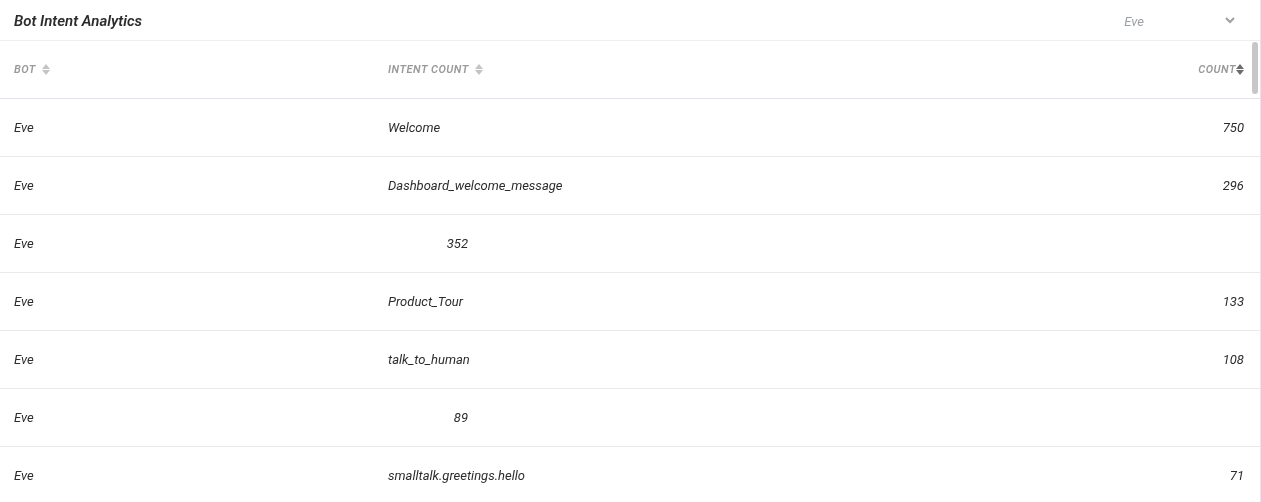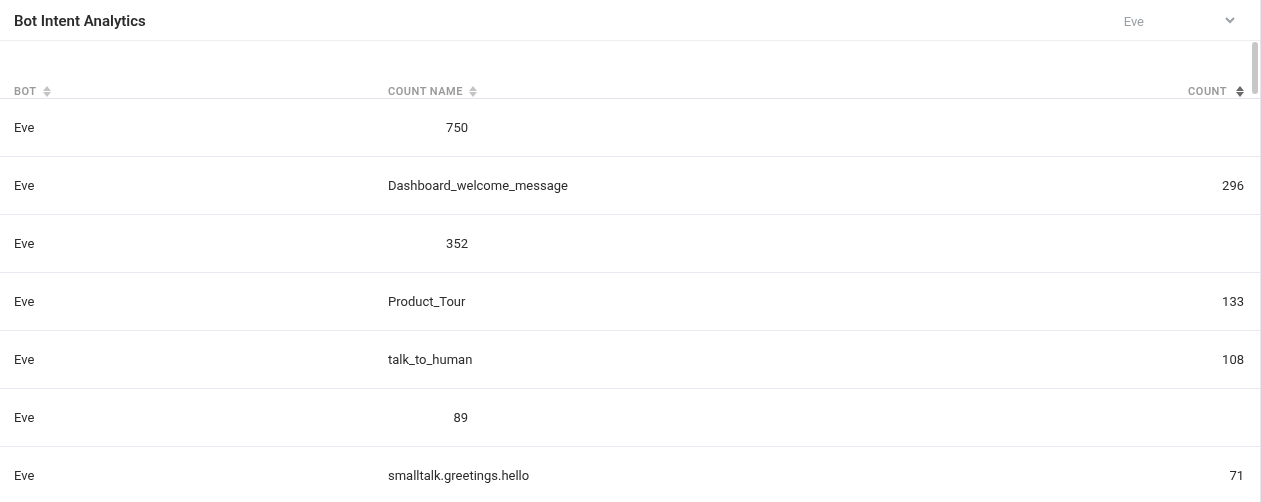--- a/index.html
+++ b/index.html
@@ -10,20 +10,21 @@
     width: 1261px;
     height: 502px;
     overflow: hidden;
     position: relative;
   }
   .panel {
     width: 1261px;
     height: 502px;
     position: relative;
     border-right: 1px solid #e5e5ef;
+    font-style: italic;
   }
   .header {
     display: flex;
     align-items: center;
     justify-content: space-between;
     padding: 12px 16px 10px 14px;
     border-bottom: 1px solid #eceef2;
   }
   .title {
     font-size: 15px;
@@ -38,32 +39,32 @@
     font-size: 13px;
     cursor: pointer;
     padding-right: 8px;
   }
   .chev {
     width: 12px; height: 12px;
     stroke: #9aa0a6; stroke-width: 2; fill: none;
   }
   .table-head {
     display: flex;
-    align-items: flex-end;
+    align-items: center;
     height: 58px;
     border-bottom: 1px solid #e3e3ef;
     padding: 0 16px 0 14px;
     color: #9a9a9a;
     font-size: 11px;
     letter-spacing: 0.5px;
     font-weight: 600;
   }
   .col-bot { flex: 0 0 374px; display: flex; align-items: center; gap: 6px; }
   .col-intent { flex: 1 1 auto; display: flex; align-items: center; gap: 6px; }
-  .col-count { flex: 0 0 80px; display: flex; align-items: center; justify-content: flex-end; gap: 9px; }
+  .col-count { flex: 0 0 80px; display: flex; align-items: center; justify-content: flex-end; gap: 0; }
   .sort-icon {
     width: 8px; height: 12px; display: inline-flex; flex-direction: column; justify-content: center; gap: 1px;
   }
   .sort-icon svg { width: 8px; height: 5px; fill: #c4c4c4; }
   .rows { }
   .row {
     display: flex;
     align-items: center;
     height: 58px;
     border-bottom: 1px solid #e9e9f2;
@@ -106,21 +107,21 @@
       <span class="sort-icon">
         <svg viewBox="0 0 8 5">
             <polygon points="4,0 8,5 0,5"></polygon>
           </svg>
         <svg viewBox="0 0 8 5">
             <polygon points="0,0 8,0 4,5"></polygon>
           </svg>
       </span>
     </div>
     <div class="col-intent">
-      <span>COUNT NAME</span>
+      <span>INTENT COUNT</span>
       <span class="sort-icon">
         <svg viewBox="0 0 8 5">
             <polygon points="4,0 8,5 0,5"></polygon>
           </svg>
         <svg viewBox="0 0 8 5">
             <polygon points="0,0 8,0 4,5"></polygon>
           </svg>
       </span>
     </div>
     <div class="col-count">
@@ -132,20 +133,21 @@
         <svg viewBox="0 0 8 5" style="fill:#6b6b6b">
             <polygon points="0,0 8,0 4,5"></polygon>
           </svg>
       </span>
     </div>
   </div>
 
   <div class="rows">
     <div class="row">
       <div class="col-bot">Eve</div>
+      <div class="col-intent">Welcome</div>
       <div class="col-count">750</div>
     </div>
     <div class="row">
       <div class="col-bot">Eve</div>
       <div class="col-intent">Dashboard_welcome_message</div>
       <div class="col-count">296</div>
     </div>
     <div class="row">
       <div class="col-bot">Eve</div>
       <div class="col-count">352</div>

